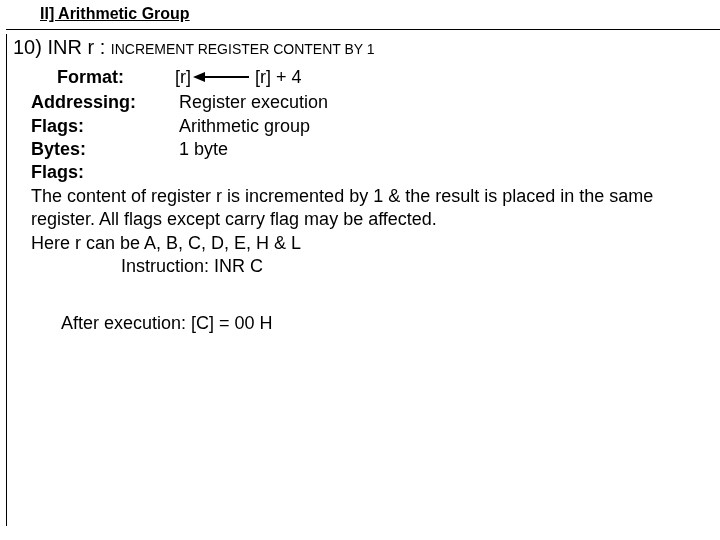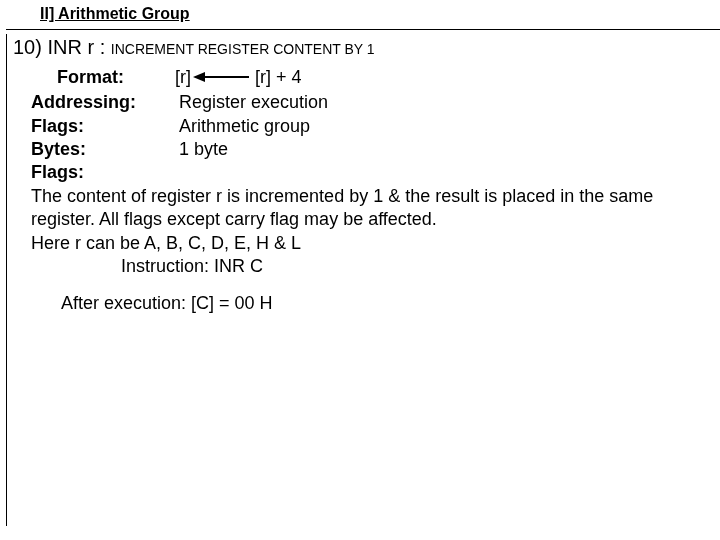--- a/index.html
+++ b/index.html
@@ -66,21 +66,21 @@
     width: 118px;
     flex: 0 0 auto;
   }
   .arrow {
     display: inline-block;
     vertical-align: middle;
     margin: 0 6px 2px 2px;
   }
   .after {
     padding-left: 30px;
-    margin-top: 14px;
+    margin-top: 34px;
   }
   .example-instr {
     padding-left: 90px;
   }
 </style>
 </head>
 <body>
 
 <div class="page">
   <div class="title">II] Arithmetic Group</div>

